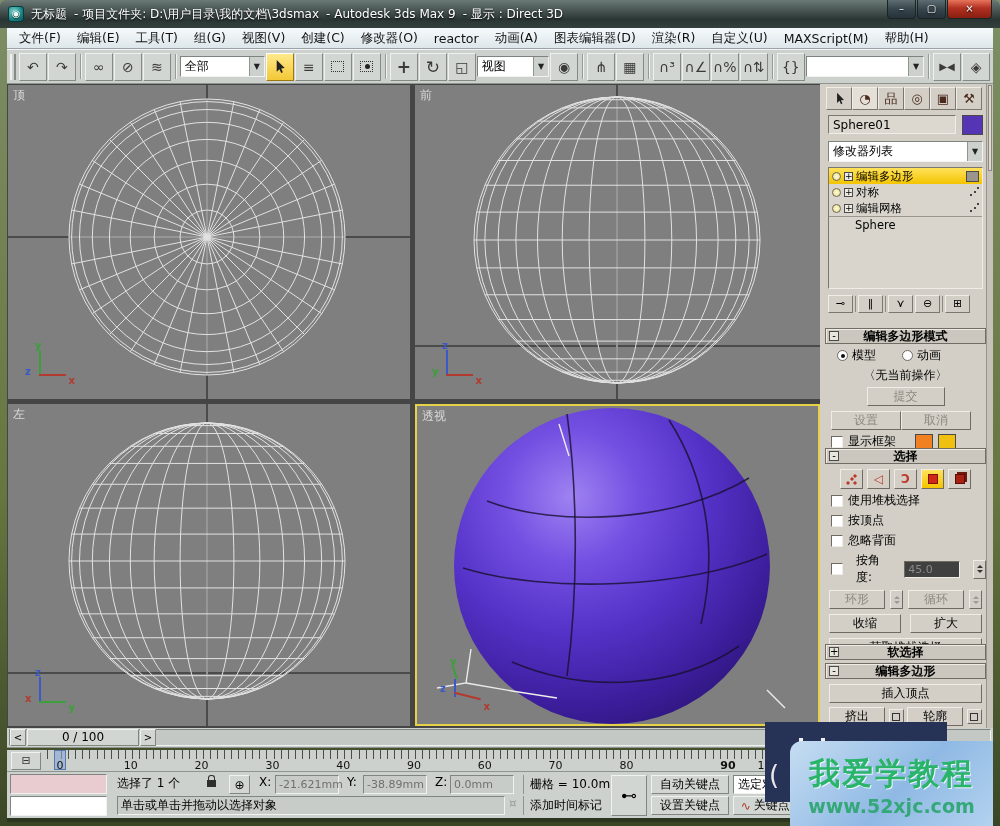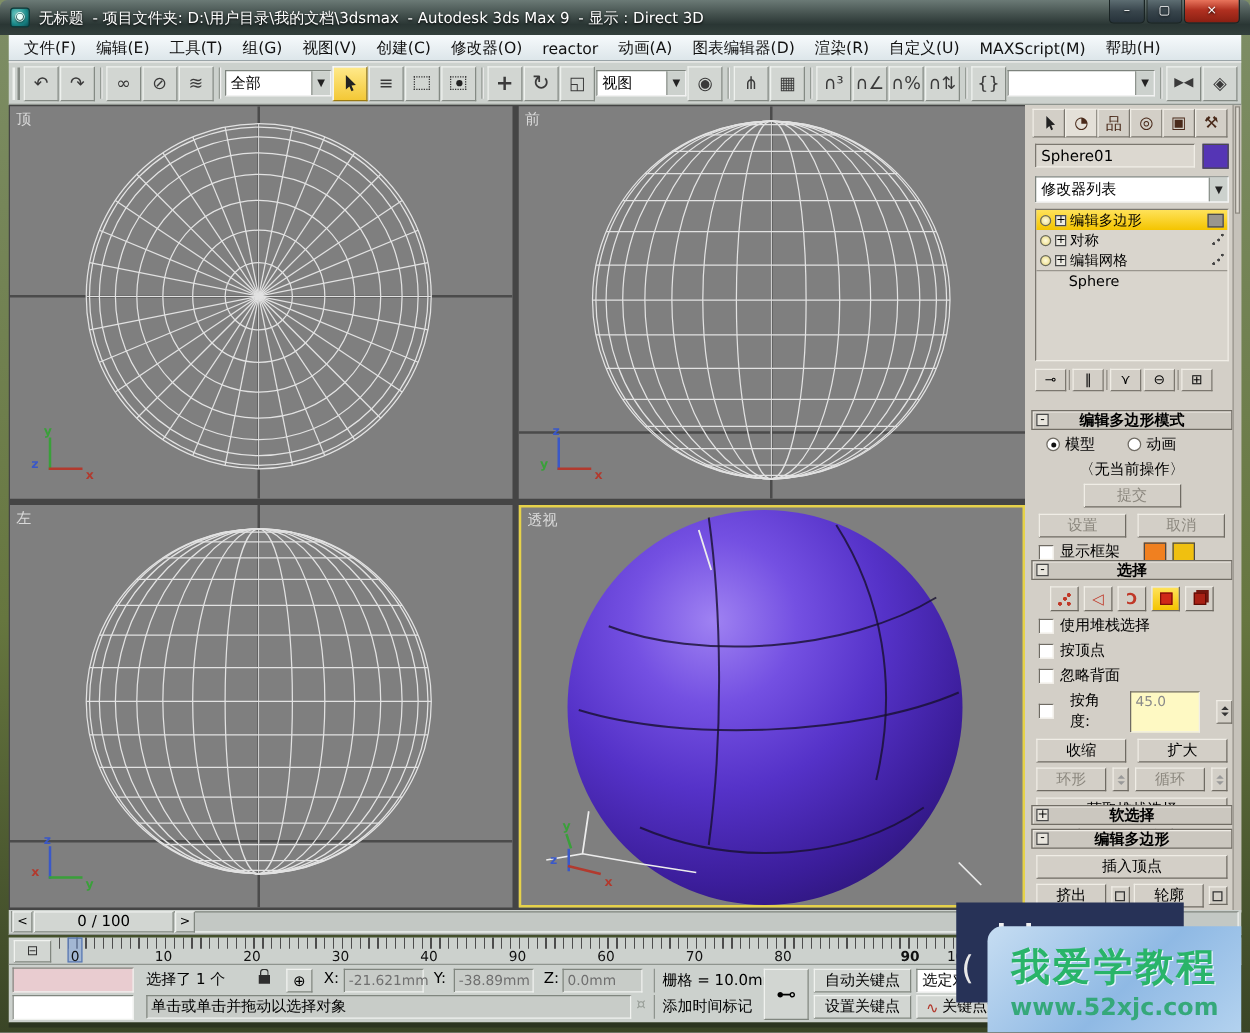--- a/index.html
+++ b/index.html
@@ -94,21 +94,21 @@
   .rad{width:11px;height:11px;border-radius:50%;background:#fff;border:1px solid #6f6b63;position:relative;flex:none}
   .rad.on::after{content:"";position:absolute;left:2.5px;top:2.5px;width:4px;height:4px;border-radius:50%;background:#111}
   .pbtn{border:1px solid;border-color:#f0ede6 #6f6b63 #6f6b63 #f0ede6;background:#d3cfc7;font-size:12px;
     height:19px;display:flex;align-items:center;justify-content:center}
   .pbtn.dis{color:#8c887f}
   .spin{width:13px;height:19px;border:1px solid;border-color:#f0ede6 #6f6b63 #6f6b63 #f0ede6;background:#d3cfc7;
     display:flex;flex-direction:column;align-items:center;justify-content:center;gap:2px;flex:none}
   .su{width:0;height:0;border:3.5px solid transparent;border-top-width:0;border-bottom-color:#333}
   .sd{width:0;height:0;border:3.5px solid transparent;border-bottom-width:0;border-top-color:#333}
   .spin.dis .su{border-bottom-color:#999}.spin.dis .sd{border-top-color:#999}
-  .numfield{background:#fef9c3;border:1px solid;border-color:#6f6b63 #f0ede6 #f0ede6 #6f6b63;height:33px;
+  .numfield{background:#404040;border:1px solid;border-color:#6f6b63 #f0ede6 #f0ede6 #6f6b63;height:17px;
     font-size:11px;color:#8a8a8a;padding:1px 3px}
   .soico{width:23px;height:20px;border:1px solid;border-color:#f0ede6 #6f6b63 #6f6b63 #f0ede6;background:#d3cfc7;
     display:flex;align-items:center;justify-content:center;color:#c03828;font-size:12px;font-weight:bold}
   .soico.sel{background:linear-gradient(#ffe25a,#f4c400)}
   .vdots{width:11px;height:11px;
     background:radial-gradient(circle at 2px 9px,#c03828 1.4px,transparent 1.8px),radial-gradient(circle at 6px 5px,#c03828 1.4px,transparent 1.8px),radial-gradient(circle at 9px 9px,#c03828 1.4px,transparent 1.8px),radial-gradient(circle at 9px 2px,#c03828 1.4px,transparent 1.8px)}
   .redsq{width:10px;height:10px;background:#d02818;border:1px solid #801008}
   .cube{width:10px;height:10px;background:#a82014;border:1px solid #600c06;box-shadow:2px -2px 0 #701810}
   .sboxi{width:15px;height:15px;border:1px solid;border-color:#f0ede6 #6f6b63 #6f6b63 #f0ede6;background:#d3cfc7;
     display:flex;align-items:center;justify-content:center}
@@ -504,21 +504,21 @@
     </div>
     <div class="cbrow" style="margin-left:12px;gap:4px">
       <span class="rad on"></span>
       <span>模型</span>
       <span style="width:18px"></span>
       <span class="rad"></span>
       <span>动画</span>
     </div>
     <div style="text-align:center;margin-top:3px">〈无当前操作〉</div>
     <div class="pbtn dis" style="width:78px;margin:3px auto 0">提交</div>
-    <div style="display:flex;justify-content:space-between;padding:5px 6px 0">
+    <div style="display:flex;justify-content:flex-start;padding:5px 6px 0">
       <span class="pbtn dis" style="width:70px">设置</span>
       <span class="pbtn dis" style="width:70px">取消</span>
     </div>
     <div class="cbrow">
       <span class="cb"></span>
       <span>显示框架</span>
       <span class="swatch" id="cage1" style="margin-left: 14px; background: rgb(240, 128, 32);"></span>
       <span class="swatch" id="cage2" style="background: rgb(240, 192, 16);"></span>
     </div>
   </div>
@@ -559,35 +559,35 @@
       </div>
     <div class="cbrow" style="gap:13px">
       <span class="cb"></span>
       <span>按角度:</span>
       <span class="numfield" style="width:62px">45.0</span>
       <span class="spin">
           <span class="su"></span>
           <span class="sd"></span>
         </span>
     </div>
-    <div style="display:flex;justify-content:space-between;padding:5px 4px 0">
-      <span class="pbtn" style="width:72px">收缩</span>
-      <span class="pbtn" style="width:72px">扩大</span>
-    </div>
     <div style="display:flex;justify-content:space-between;padding:4px 4px 0;align-items:center">
       <span class="pbtn dis" style="width:56px">环形</span>
       <span class="spin dis">
           <span class="su"></span>
           <span class="sd"></span>
         </span>
       <span class="pbtn dis" style="width:56px">循环</span>
       <span class="spin dis">
           <span class="su"></span>
           <span class="sd"></span>
         </span>
+    </div>
+    <div style="display:flex;justify-content:space-between;padding:5px 4px 0">
+      <span class="pbtn" style="width:72px">收缩</span>
+      <span class="pbtn" style="width:72px">扩大</span>
     </div>
     <div class="pbtn" style="margin:5px 4px 0">获取堆栈选择</div>
     <div style="text-align:center;margin-top:4px">选择了 0 个多边形</div>
   </div>
 
   <div class="rollout" style="top:560px">
     <div class="rohdr">
       <span class="pm">+</span>
       <span>软选择</span>
     </div>

